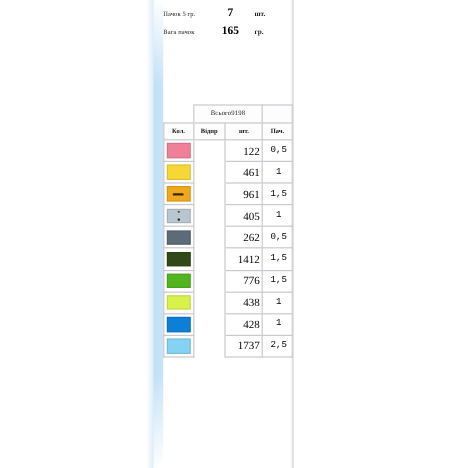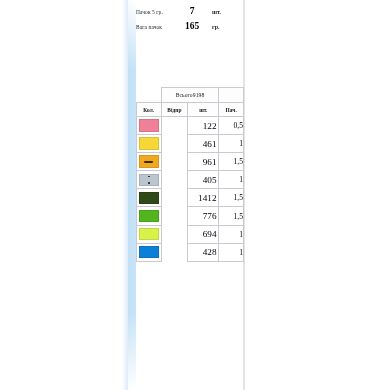--- a/index.html
+++ b/index.html
@@ -198,25 +198,25 @@
   }
 
   .num-sht {
     text-align: right;
     padding-right: 2px !important;
     font-size: 9.2px;
     color: #000;
     font-family: "Liberation Serif", serif;
   }
   .num-pac {
-    text-align: right;
+    text-align: center;
     padding-left: 2px !important;
     font-size: 7.6px;
     color: #000;
-    font-family: Liberation Serif, serif;
+    font-family: Liberation Mono, monospace;
   }
 </style>
 </head>
 <body>
 
 <div id="screen">
 
   <div class="edge-glow"></div>
   <div class="edge-glow-2"></div>
   <div class="sheet-rule"></div>
@@ -291,47 +291,63 @@
                   <i></i>
                 </span>
               </div>
             </td>
             <td class="gap-cell"></td>
             <td class="num-sht">405</td>
             <td class="num-pac">1</td>
           </tr>
           <tr class="row">
             <td class="sw-cell">
+              <div class="swatch" style="background: rgb(91, 107, 120);"></div>
+            </td>
+            <td class="gap-cell"></td>
+            <td class="num-sht">262</td>
+            <td class="num-pac">0,5</td>
+          </tr>
+          <tr class="row">
+            <td class="sw-cell">
               <div class="swatch" style="background: rgb(47, 74, 22);"></div>
             </td>
             <td class="gap-cell"></td>
             <td class="num-sht">1412</td>
             <td class="num-pac">1,5</td>
           </tr>
           <tr class="row">
             <td class="sw-cell">
               <div class="swatch" style="background: rgb(82, 181, 31);"></div>
             </td>
             <td class="gap-cell"></td>
             <td class="num-sht">776</td>
             <td class="num-pac">1,5</td>
           </tr>
           <tr class="row">
             <td class="sw-cell">
               <div class="swatch" style="background: rgb(217, 242, 74);"></div>
             </td>
             <td class="gap-cell"></td>
-            <td class="num-sht">694</td>
+            <td class="num-sht">438</td>
             <td class="num-pac">1</td>
           </tr>
           <tr class="row">
             <td class="sw-cell">
               <div class="swatch" style="background: rgb(12, 127, 214);"></div>
             </td>
             <td class="gap-cell"></td>
             <td class="num-sht">428</td>
             <td class="num-pac">1</td>
           </tr>
+          <tr class="row">
+            <td class="sw-cell">
+              <div class="swatch" style="background: rgb(134, 210, 242);"></div>
+            </td>
+            <td class="gap-cell"></td>
+            <td class="num-sht">1737</td>
+            <td class="num-pac">2,5</td>
+          </tr>
         </tbody>
     </table>
 
   </div>
 </div>
 
 </body></html>

